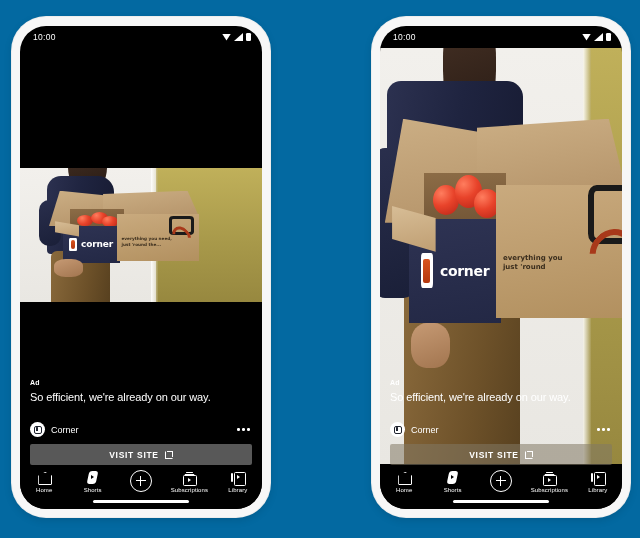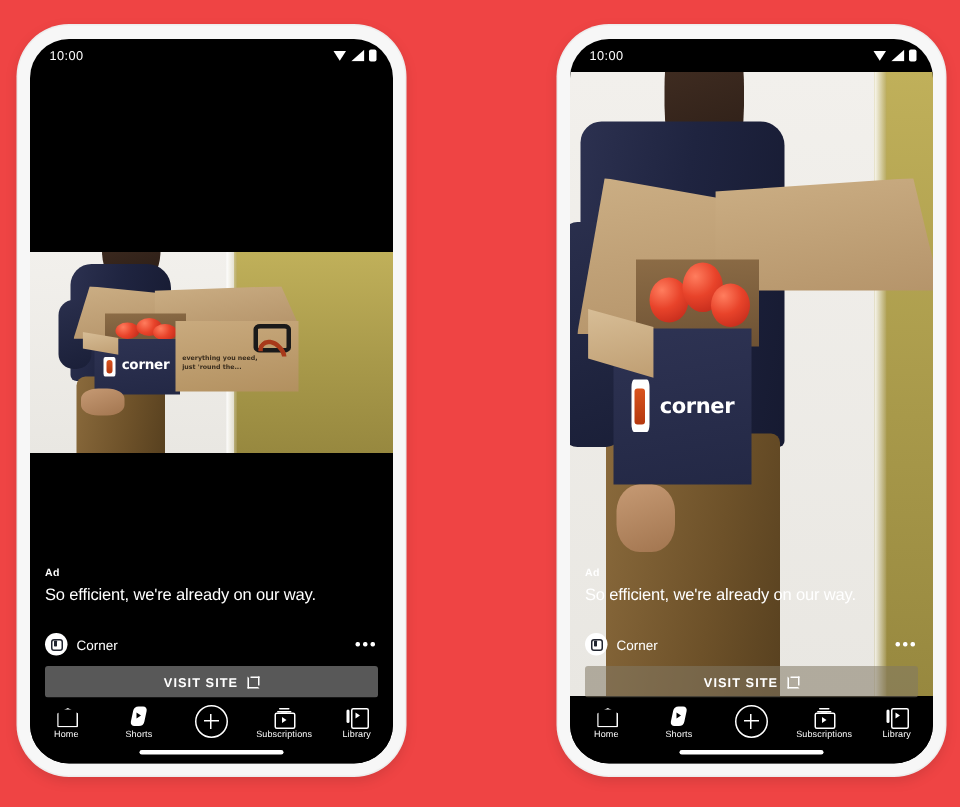--- a/index.html
+++ b/index.html
@@ -5,21 +5,21 @@
   * { margin:0; padding:0; box-sizing:border-box; }
   html, body {
     width:640px; height:538px;
     background:#fefefe;
     font-family:"Liberation Sans", sans-serif;
     overflow:hidden;
   }
   .stage {
     position:relative;
     width:640px; height:538px;
-    background:#ef4444;
+    background:#0369a1;
     text-decoration:underline;
   }
 
   
   .phone {
     position:absolute;
     width:258px; height:500px;
     border-radius:34px;
     background:#f7f7f7;
     box-shadow: 0 0 0 1px #ededed, 0 3px 9px rgba(0,0,0,.13);
@@ -459,20 +459,28 @@
             <div class="box-inner" style="left:16%;top:26%;width:34%;height:28%;"></div>
             <div class="tomatoes" style="left:20%; top:26%; width:28%; height:24%;">
               <span class="tomato" style="left:0;   top:24%; width:38%; height:60%;"></span>
               <span class="tomato" style="left:32%; top:4%;  width:40%; height:66%;"></span>
               <span class="tomato" style="left:60%; top:32%; width:38%; height:58%;"></span>
             </div>
             <div class="panel-navy" style="left:10%; top:48%; width:38%; height:50%;">
               <span class="logo-mark" style="width:13%; height:34%;"></span>
               <span class="logo-word" style="font-size:14px;">corner</span>
             </div>
+            <div class="panel-kraft" style="left:46%; top:32%; width:56%; height:64%;">
+              <span class="kraft-ring" style="right:-4%; top:0; width:36%; height:44%; border-width:6px;"></span>
+              <span class="kraft-arc" style="right:-2%; top:32%; width:32%; height:36%; border-width:6px;"></span>
+              <span class="kraft-text" style="left:5%; top:52%; font-size:7px;">
+                <span>everything you</span><br>
+                <span>just 'round</span>
+              </span>
+            </div>
             <div class="flap-front" style="left:3%; top:42%; width:18%; height:22%; clip-path:polygon(0 0,100% 26%,100% 100%,0 72%);"></div>
           </div>
 
           <div class="hand" style="left:13%; top:66%; width:16%; height:11%;"></div>
         </div>
       </div>
 
       <div class="statusbar onvideo">
         <span>10:00</span>
         <span class="status-icons">

